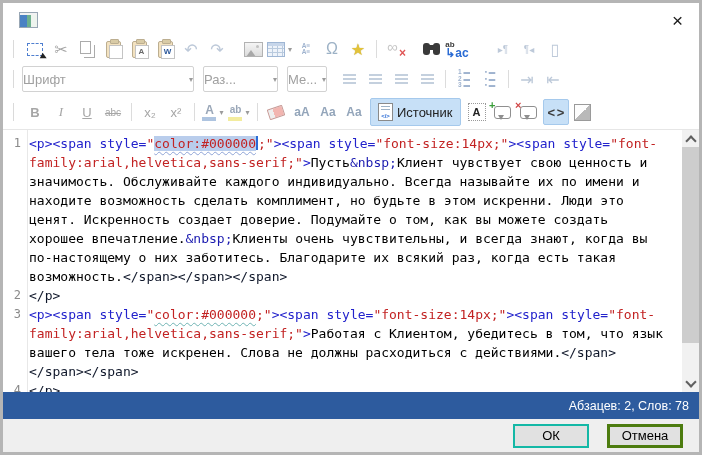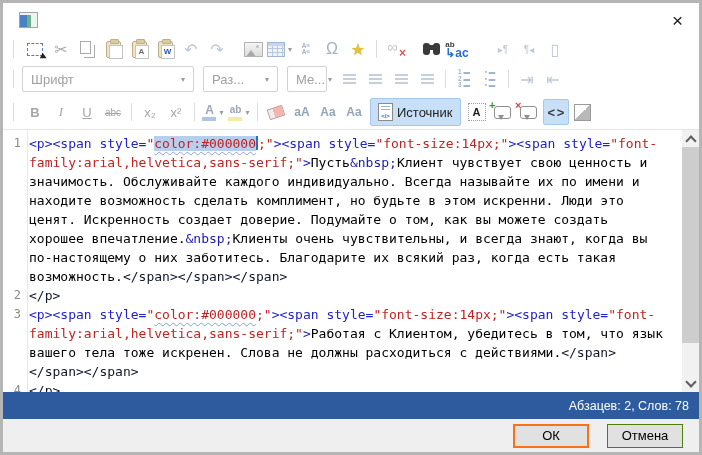--- a/index.html
+++ b/index.html
@@ -30,21 +30,21 @@
   .c-omega{color:#9db2c6;}
   .c-star{color:#e3c33a;text-shadow:0 0 1px #b3a050;}
   .c-case{color:#93a5ba;font-weight:bold;font-size:12px;}
   .active-bg{background:#c7e0f7;border:1px solid #a5c9ec;border-radius:2px;letter-spacing:-1px;}
   .mini{display:flex;flex-direction:column;white-space:pre;font-size:6.5px;line-height:6.5px;font-weight:bold;text-align:left;}
   .ln-dk{color:#3c3c3c;font-size:8px;line-height:8px;}
   .ln-bl{color:#2a6bd4;font-size:12px;line-height:8px;}
   .ln-mix{color:#9fb3cf;}
   .ddc{font-size:8px;color:#9b9b9b;margin-left:3px;}
   
-  .tsel{height:26px;box-sizing:border-box;border:1px solid #d2d2d2;border-radius:2px;display:inline-flex;align-items:center;justify-content:space-between;padding:0 8px;color:#a0a0a0;font-size:13px;margin-right:9px;flex:none;background:#fff;}
+  .tsel{height:26px;box-sizing:border-box;border:1px solid #d2d2d2;border-radius:2px;display:inline-flex;align-items:center;justify-content:space-between;padding:0 0;color:#a0a0a0;font-size:13px;margin-right:9px;flex:none;background:#fff;}
   .s-font{width:172px;}
   .s-size{width:75px;}
   .s-style{width:40px;}
   
   .shp{display:inline-block;position:relative;}
   .shp-selectall{width:14px;height:11px;border:1px dashed #4f7fd0;}
   .shp-selectall::after{content:"▶";position:absolute;right:-5px;bottom:-6px;font-size:8px;color:#222;transform:rotate(28deg);}
   .shp-copy{width:9px;height:11px;border:1px solid #ababab;background:#fff;box-shadow:3px 3px 0 0 #fff,4px 4px 0 0 #ababab;margin-right:4px;margin-bottom:3px;}
   .shp-paste{width:13px;height:15px;background:#f3e2c0;border:1px solid #bcae90;border-radius:2px;}
   .shp-paste::before{content:"";position:absolute;top:-3px;left:3px;width:7px;height:3px;background:#d9cba6;border:1px solid #bcae90;border-radius:1px;}
@@ -101,22 +101,22 @@
   .vscroll{width:17px;flex:none;background:#f1f1f1;display:flex;flex-direction:column;}
   .sarr{height:17px;flex:none;display:flex;align-items:center;justify-content:center;}
   .chev{width:6px;height:6px;border-right:2px solid #5f5f5f;border-bottom:2px solid #5f5f5f;}
   .chev.up{transform:rotate(-135deg);margin-top:4px;}
   .chev.down{transform:rotate(45deg);margin-bottom:3px;}
   .sthumb{height:196px;background:#cdcdcd;flex:none;}
   .strack{flex:1;}
   
   .statusbar{height:27px;flex:none;background:#2d5b9e;color:#fff;display:flex;align-items:center;justify-content:flex-end;padding:0 10px;font-size:12.5px;}
   .footer{height:33px;flex:none;background:#efefef;display:flex;align-items:center;justify-content:flex-end;gap:18px;padding:0 16px;}
-  .btn{min-width:76px;height:24px;box-sizing:border-box;background:#e1e1e1;border:1px solid #4d7c0f;font-size:13px;display:flex;align-items:center;justify-content:center;font-family:"Liberation Sans",sans-serif;}
-  .btn-ok{border:2px solid #f97316;}
+  .btn{min-width:76px;height:24px;box-sizing:border-box;background:#e1e1e1;border:3px solid #4d7c0f;font-size:13px;display:flex;align-items:center;justify-content:center;font-family:"Liberation Sans",sans-serif;}
+  .btn-ok{border:2px solid #14b8a6;}
 </style>
 </head>
 <body>
 
 <div class="dialog">
 
   <div class="titlebar">
     <span class="winicon"></span>
     <span class="closebtn">×</span>
   </div>

